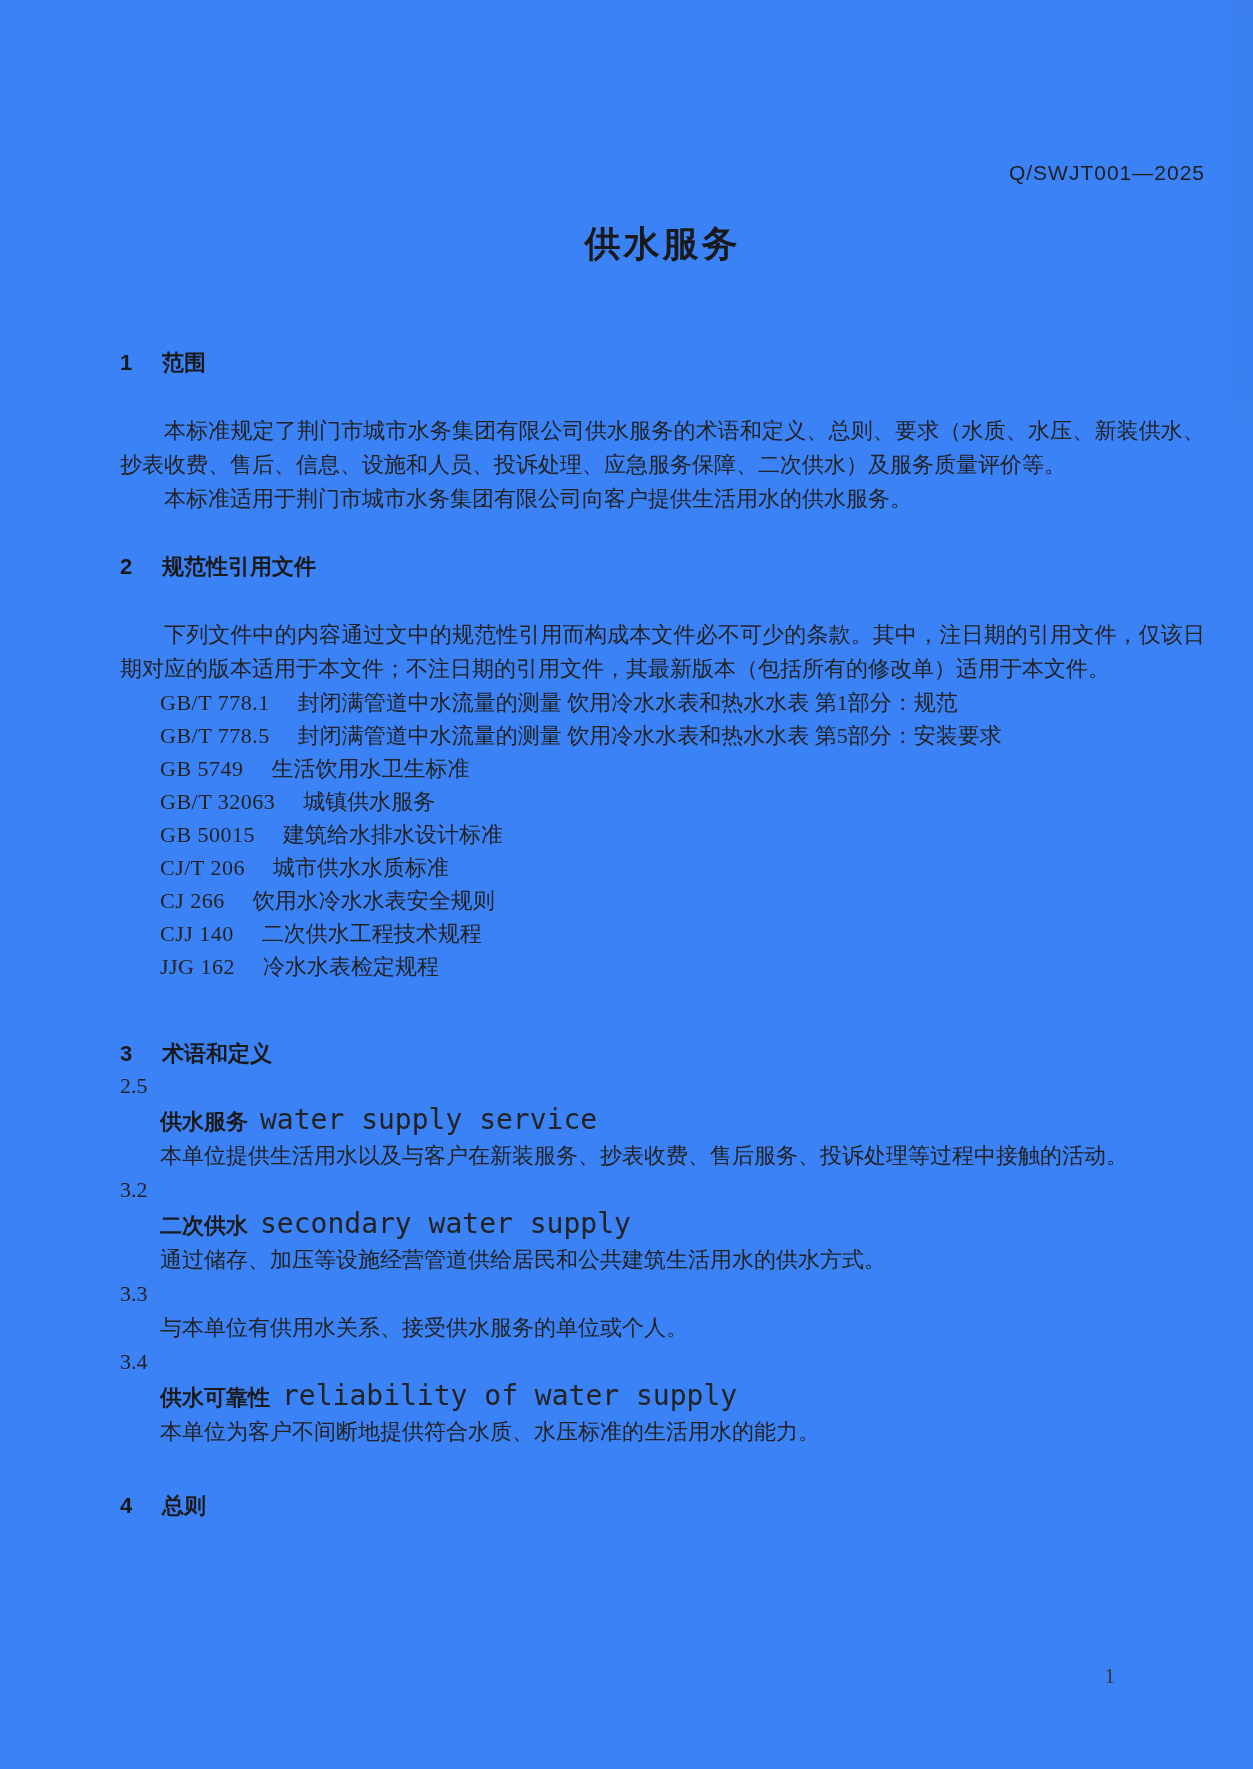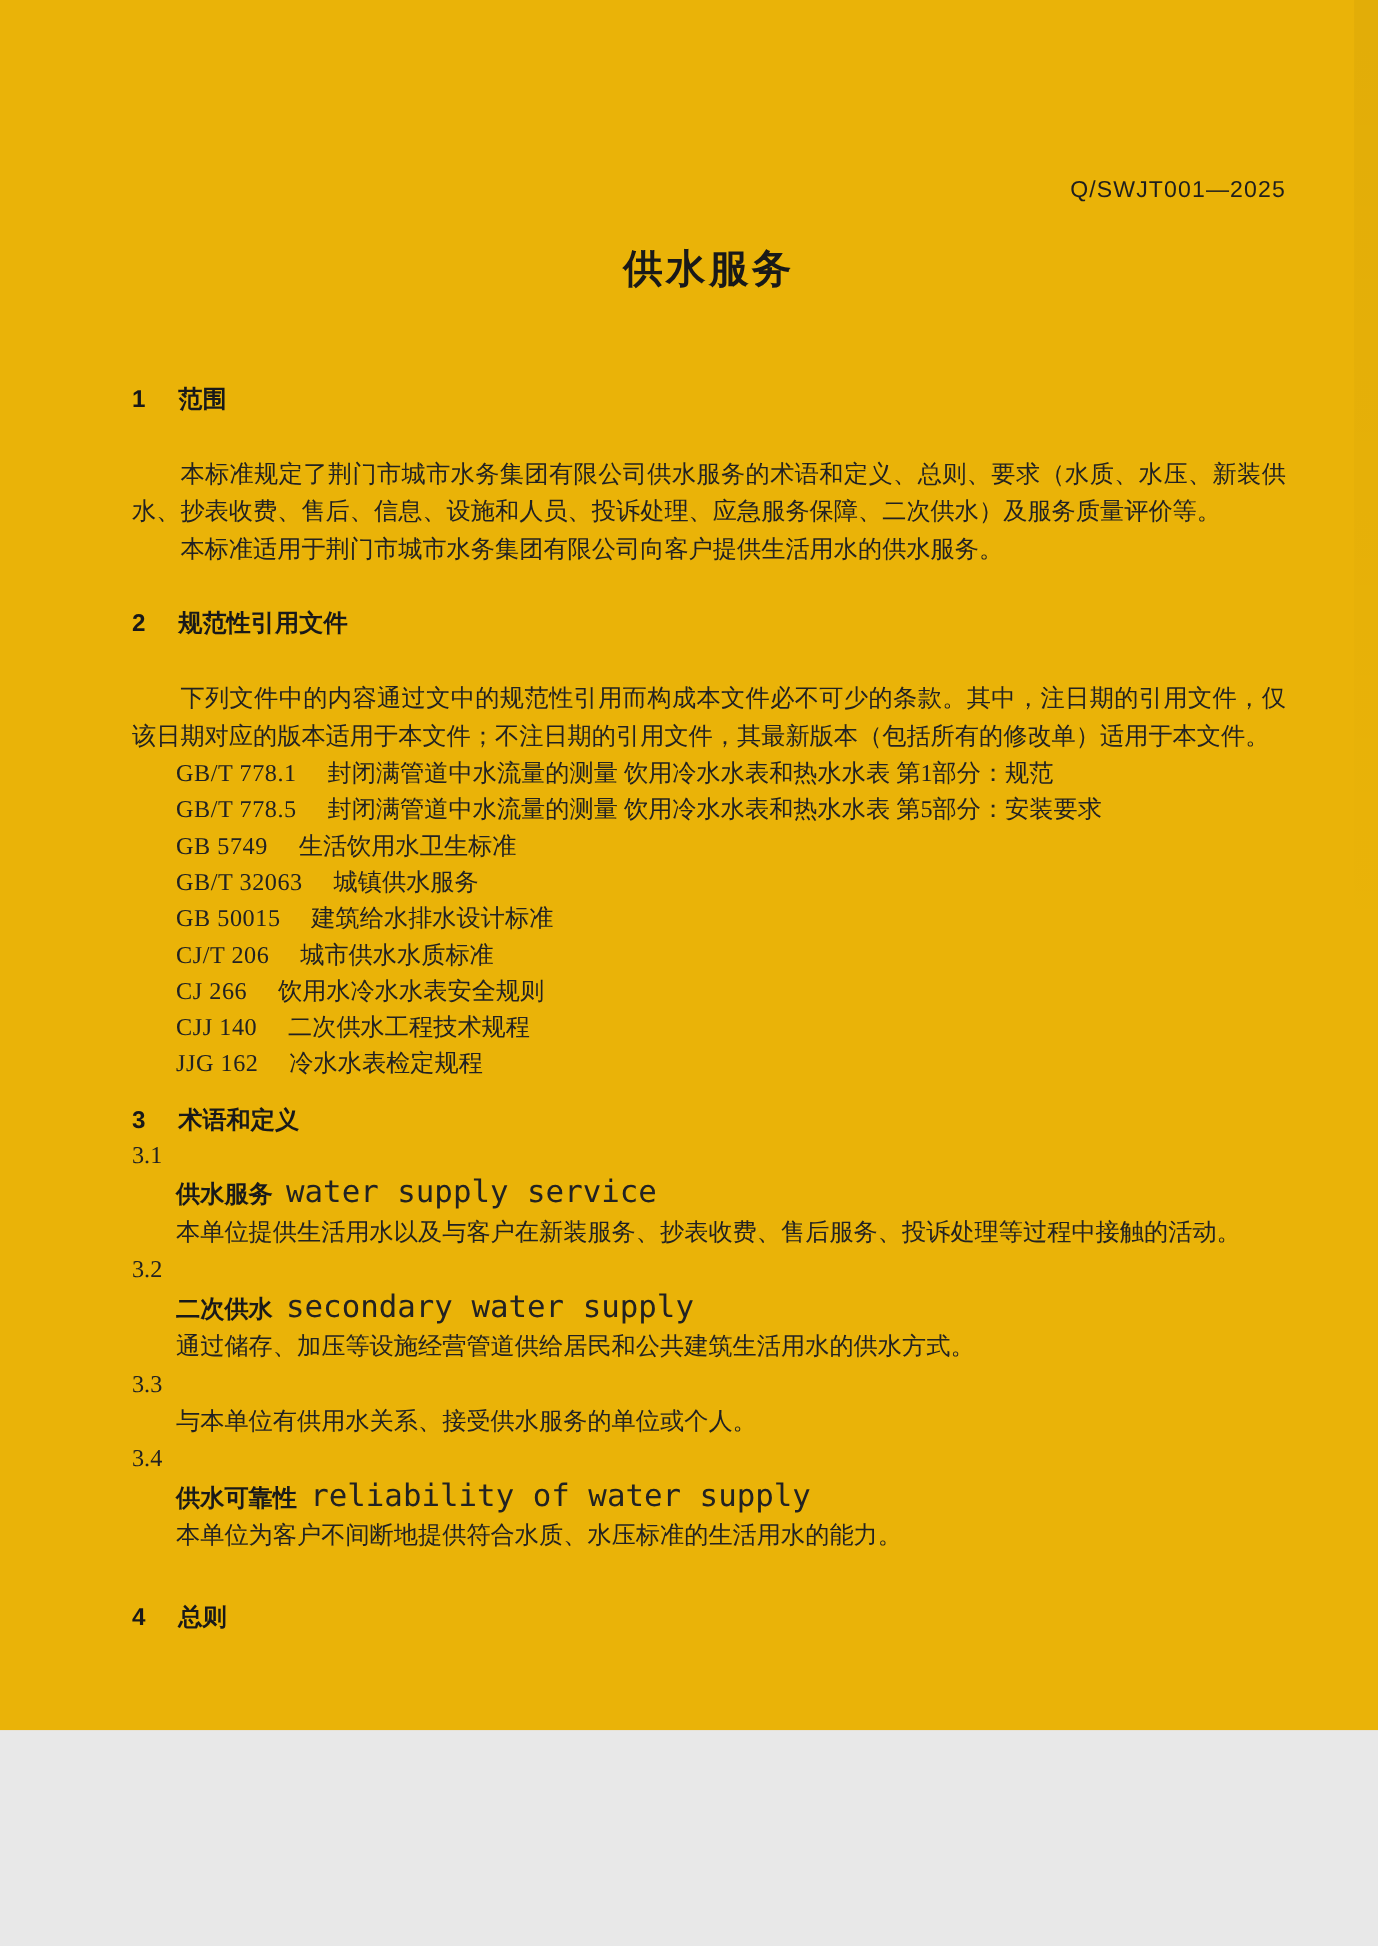--- a/index.html
+++ b/index.html
@@ -3,25 +3,25 @@
 <meta charset="utf-8">
 <style>
   html, body {
     margin: 0;
     padding: 0;
     background: #e8e8e8;
   }
   .page {
     position: relative;
     width: 1253px;
-    height: 1573px;
+    height: 1769px;
     margin: 0 auto;
-    background: #eab308;
+    background: #3b82f6;
     box-sizing: border-box;
-    padding: 0 84px 0 120px;
+    padding: 0 48px 0 120px;
     overflow: hidden;
     font-family: "Liberation Serif", "DejaVu Serif", serif;
     color: #1e1e1e;
   }
   
   .scan-edge {
     position: absolute;
     right: 0;
     top: 0;
     width: 22px;
@@ -51,21 +51,21 @@
   .sec-heading {
     font-size: 22px;
     line-height: 30px;
     font-weight: 700;
     font-family: "Liberation Sans", "DejaVu Sans", sans-serif;
     color: #191919;
   }
   .sec-heading .sec-num { display: inline-block; min-width: 42px; }
   .h-s1 { margin-top: 82px; }
   .h-s2 { margin-top: 36px; }
-  .h-s3 { margin-top: 20px; }
+  .h-s3 { margin-top: 56px; }
   .h-s4 { margin-top: 42px; }
 
   .body-par {
     margin: 0;
     font-size: 22px;
     line-height: 34px;
     text-align: justify;
     text-indent: 44px;
     color: #222;
   }
@@ -151,21 +151,21 @@
     <li class="ref-line"><span class="ref-code">CJ 266</span><span class="ref-title">饮用水冷水水表安全规则</span></li>
     <li class="ref-line"><span class="ref-code">CJJ 140</span><span class="ref-title">二次供水工程技术规程</span></li>
     <li class="ref-line"><span class="ref-code">JJG 162</span><span class="ref-title">冷水水表检定规程</span></li>
   </ul>
 
   <div class="sec-heading h-s3">
     <span class="sec-num">3</span><span>术语和定义</span>
   </div>
 
   <div>
-    <div class="term-num">3.1</div>
+    <div class="term-num">2.5</div>
     <div class="term-line"><span class="term-zh">供水服务</span><span class="term-en">water supply service</span></div>
     <div class="term-def">本单位提供生活用水以及与客户在新装服务、抄表收费、售后服务、投诉处理等过程中接触的活动。</div>
   </div>
   <div>
     <div class="term-num">3.2</div>
     <div class="term-line"><span class="term-zh">二次供水</span><span class="term-en">secondary water supply</span></div>
     <div class="term-def">通过储存、加压等设施经营管道供给居民和公共建筑生活用水的供水方式。</div>
   </div>
   <div>
     <div class="term-num">3.3</div>

